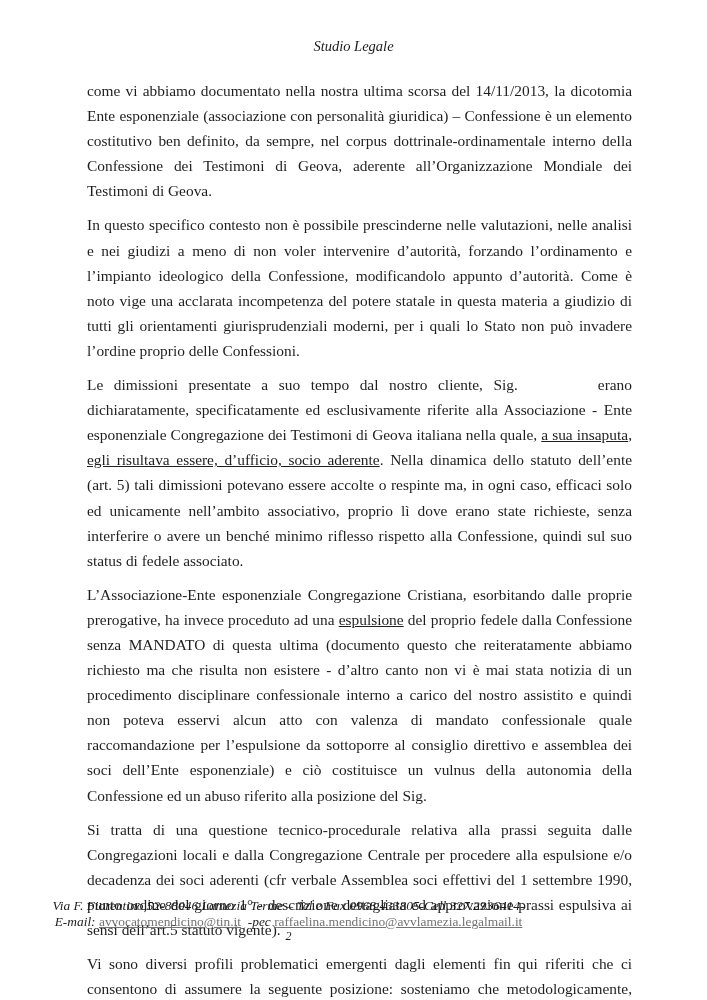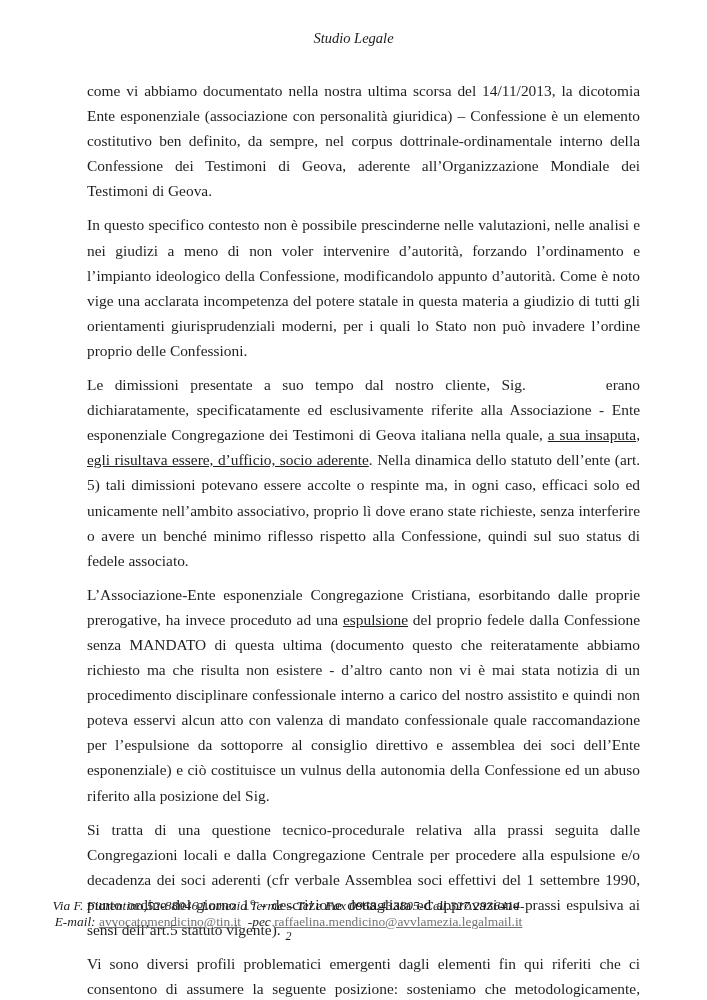--- a/index.html
+++ b/index.html
@@ -19,33 +19,33 @@
     position: absolute;
     top: 30px;
     left: 0;
     width: 707px;
     text-align: center;
     font-style: italic;
     font-size: 14.5px;
     line-height: 16px;
     color: #1c1c1c;
   }
-  .letterhead div { margin: 0; }
+  .letterhead div { margin: 8px; }
   .body-text {
     position: absolute;
     top: 78px;
     left: 87px;
     width: 553px;
     font-size: 15.4px;
     line-height: 25.1px;
     text-align: justify;
     color: #1e1e1e;
   }
   .body-text p {
-    margin: 0 0 9px 0;
+    margin: 0 8px 9px 0;
     text-align: justify;
   }
   .body-text p.last { margin-bottom: 0; }
   .bold-u {
     font-weight: normal;
     text-decoration: underline;
   }
   .u {
     text-decoration: underline;
   }

